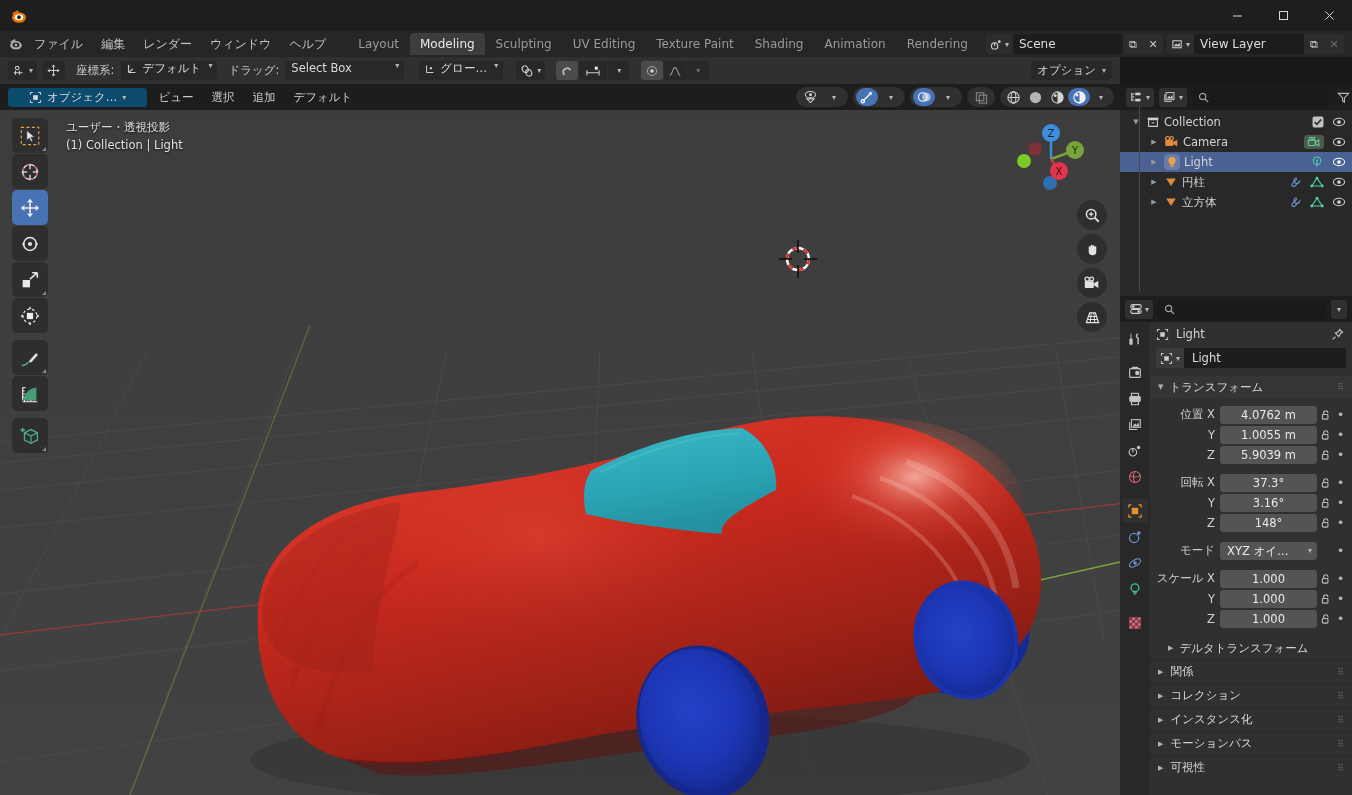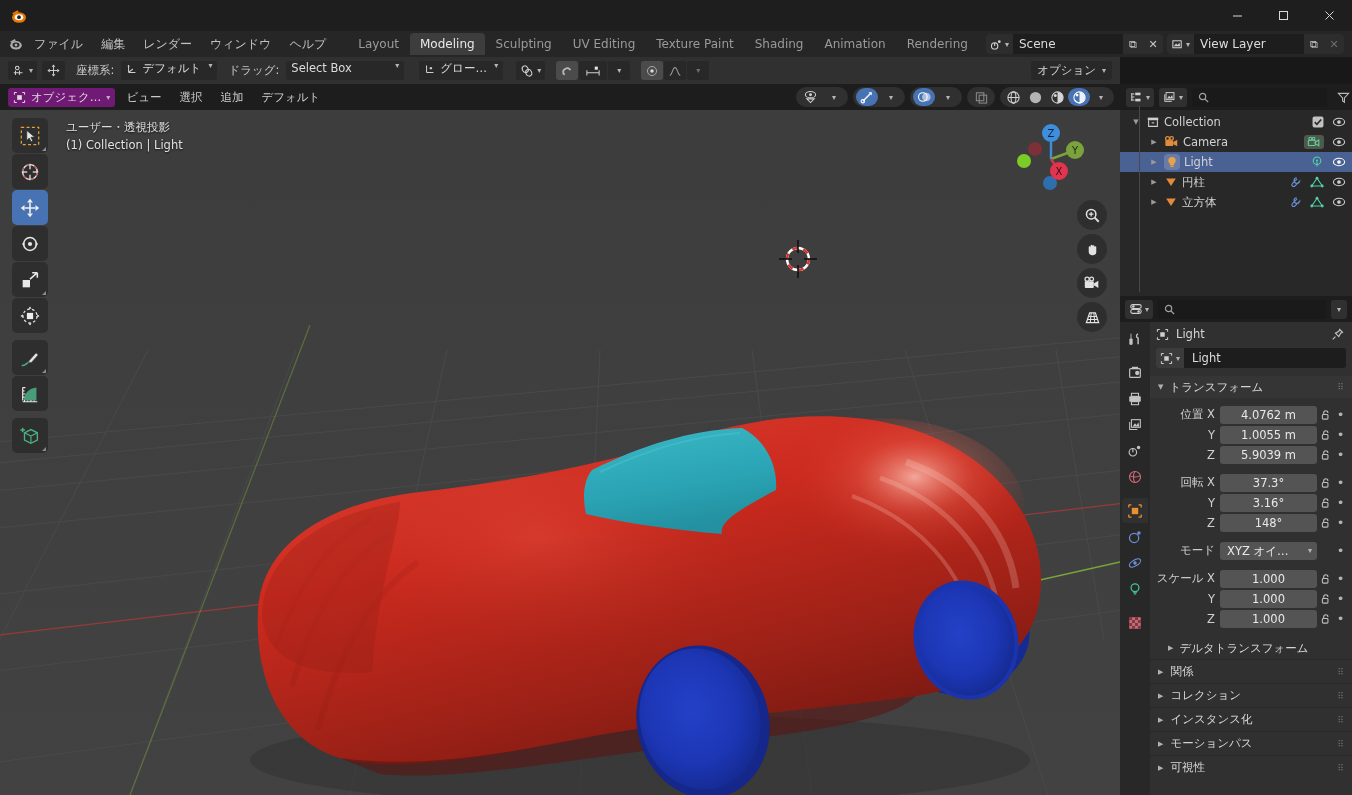--- a/index.html
+++ b/index.html
@@ -91,22 +91,22 @@
     height: 19px; padding: 0 6px; background: #282828; border-radius: 3px;
     color: #d4d4d4; font-size: 11.5px;
   }
 
   
   .vp-header {
     position: absolute; left: 0; top: 84px; width: 1120px; height: 26px;
     background: #1d1d1d; display: flex; align-items: center; padding-left: 8px; gap: 4px;
   }
   .mode-btn {
-    display: flex; align-items: center; gap: 5px; height: 19px; padding: 0 5px;
-    background: #701a75; border-radius: 3px; color: #dcdcdc; font-size: 11.5px;
+    display: flex; align-items: center; gap: 5px; height: 19px; padding: 0 21px;
+    background: #0c4a6e; border-radius: 3px; color: #dcdcdc; font-size: 11.5px;
     white-space: nowrap;
   }
   .vp-menu {
     color: #cfcfcf; font-size: 11.5px; padding: 2px 7px; border-radius: 3px;
     white-space: nowrap;
   }
   .vp-right { position: absolute; right: 6px; top: 3px; display: flex; align-items: center; gap: 5px; }
   .vp-pill {
     display: flex; align-items: center; height: 20px; background: #303030; border-radius: 10px;
     padding: 0 3px; gap: 2px;

